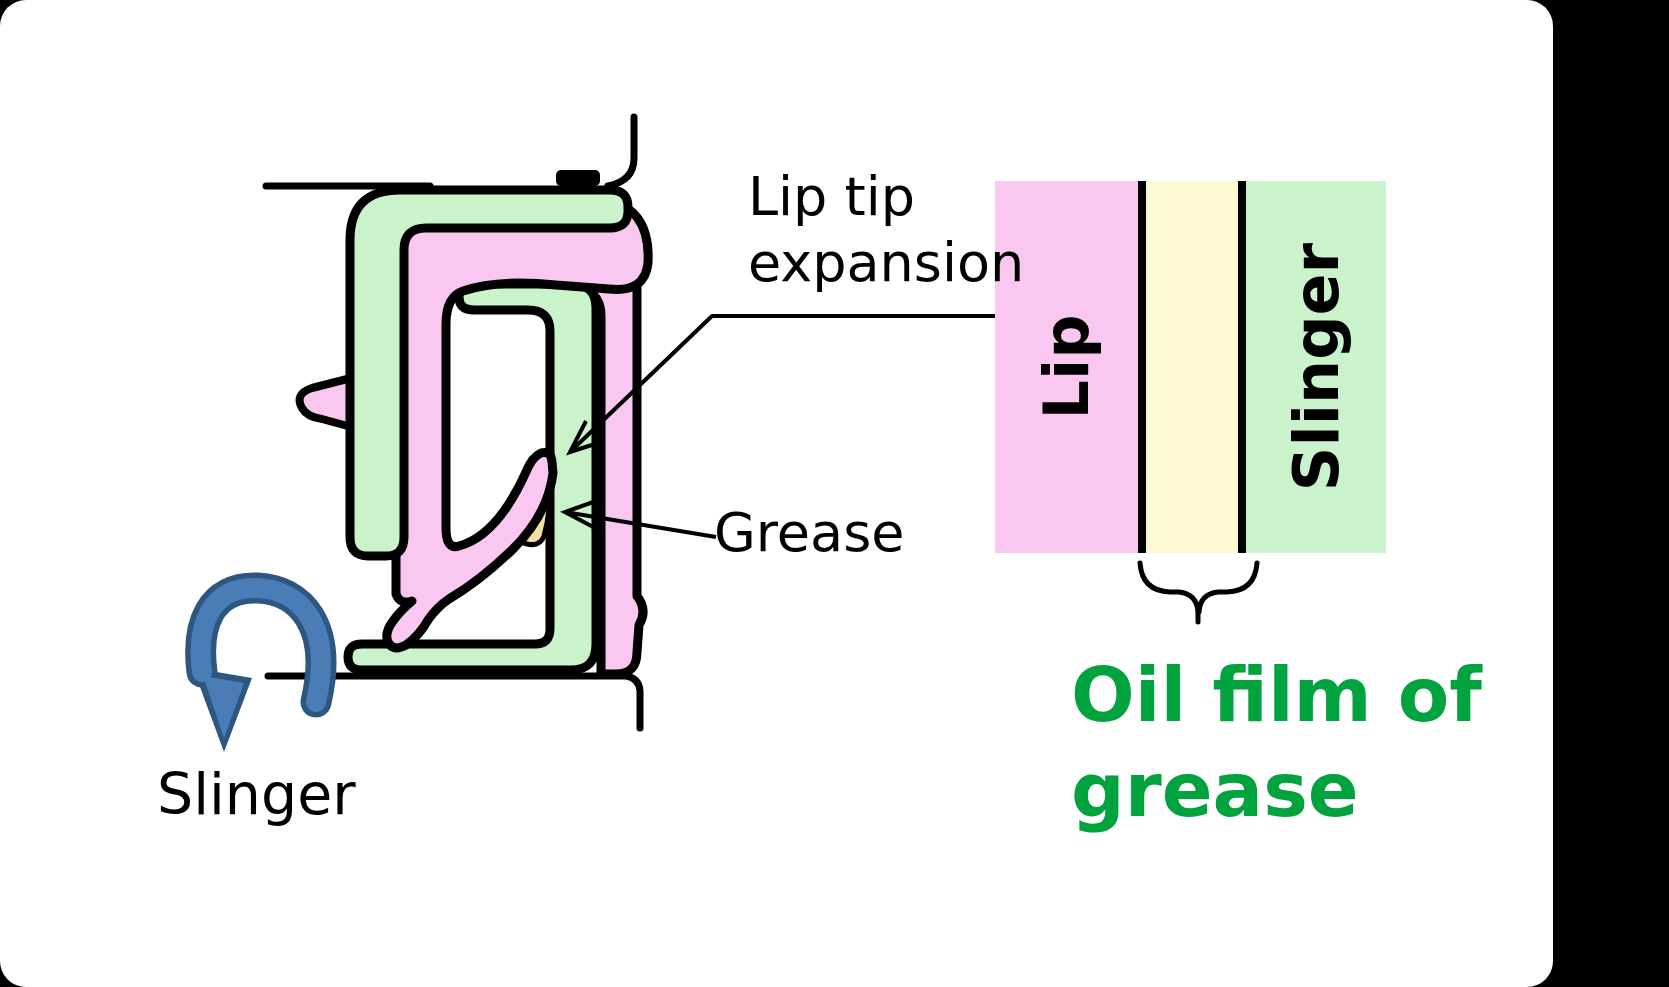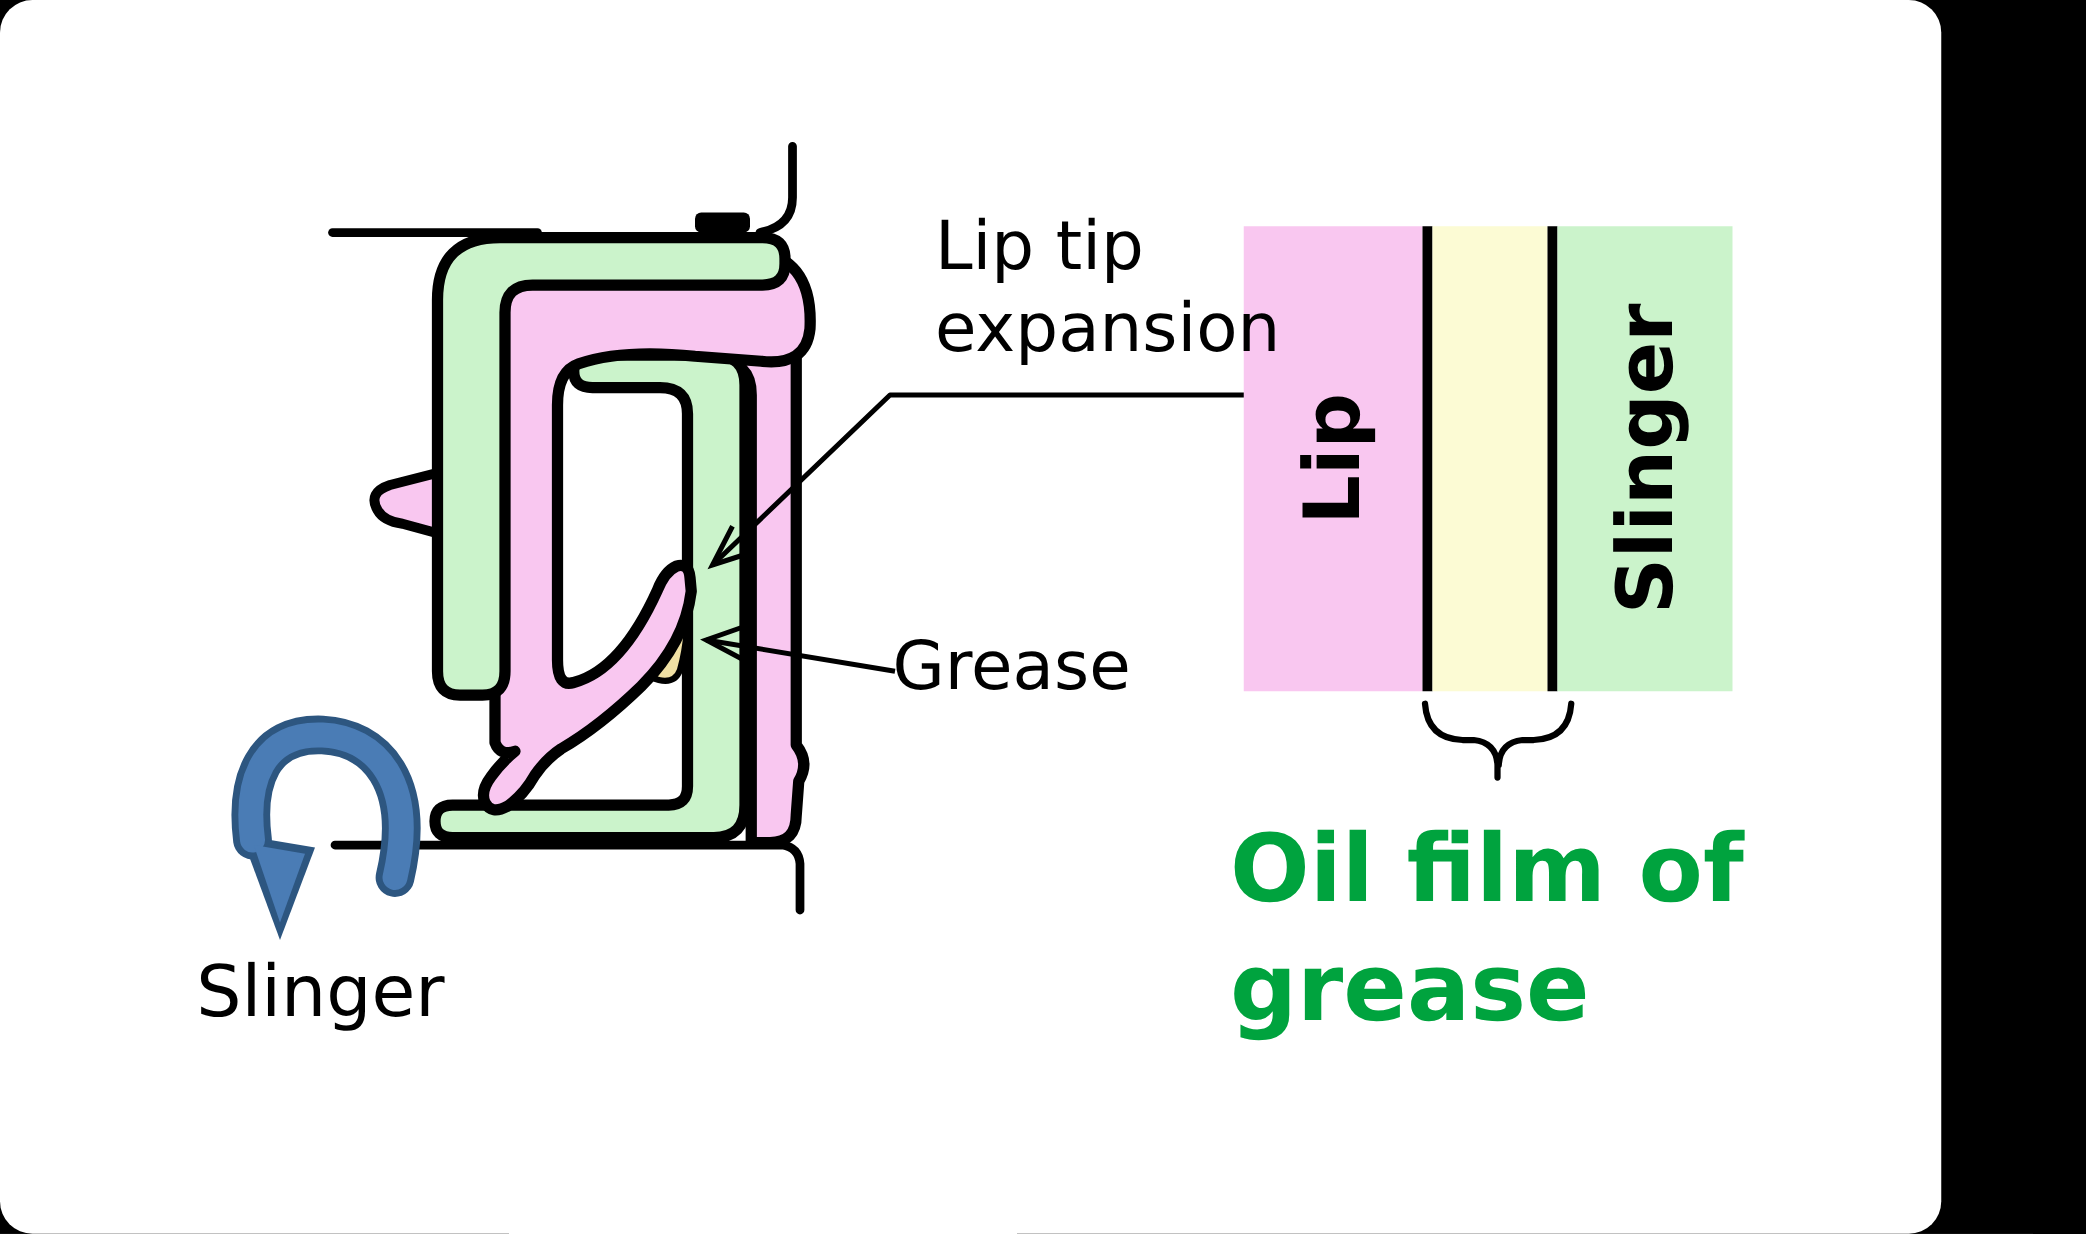--- a/index.html
+++ b/index.html
@@ -3,21 +3,21 @@
 <meta charset="utf-8">
 <style>
   html,body{margin:0;padding:0;background:#000;width:1669px;height:987px;overflow:hidden;}
   .surface{position:absolute;left:0;top:0;width:1553px;height:987px;background:#fff;border-radius:26px;}
   .stage{position:absolute;left:0;top:0;width:1553px;height:987px;font-family:"DejaVu Sans","Liberation Sans",sans-serif;}
   svg{position:absolute;left:0;top:0;}
   .lbl{position:absolute;color:#000;white-space:pre-line;line-height:1.22;}
   .lbl-liptip{left:704px;top:164px;font-size:54px;margin-left:44px;}
   .lbl-grease{left:714px;top:500px;font-size:54px;}
   .lbl-rotation{left:157px;top:760px;font-size:57px;}
-  .lbl-oilfilm{left:984px;top:648px;font-size:75px;font-weight:bold;color:#00A33E;line-height:1.26;}
+  .lbl-oilfilm{left:1071px;top:648px;font-size:75px;font-weight:bold;color:#00A33E;line-height:1.26;}
   .panel-text{font-weight:bold;font-size:62px;fill:#000;}
 </style>
 </head>
 <body>
 
 <div class="surface"></div>
 
 <div class="stage">
 
   <svg width="1553" height="987" viewBox="0 0 1553 987">

